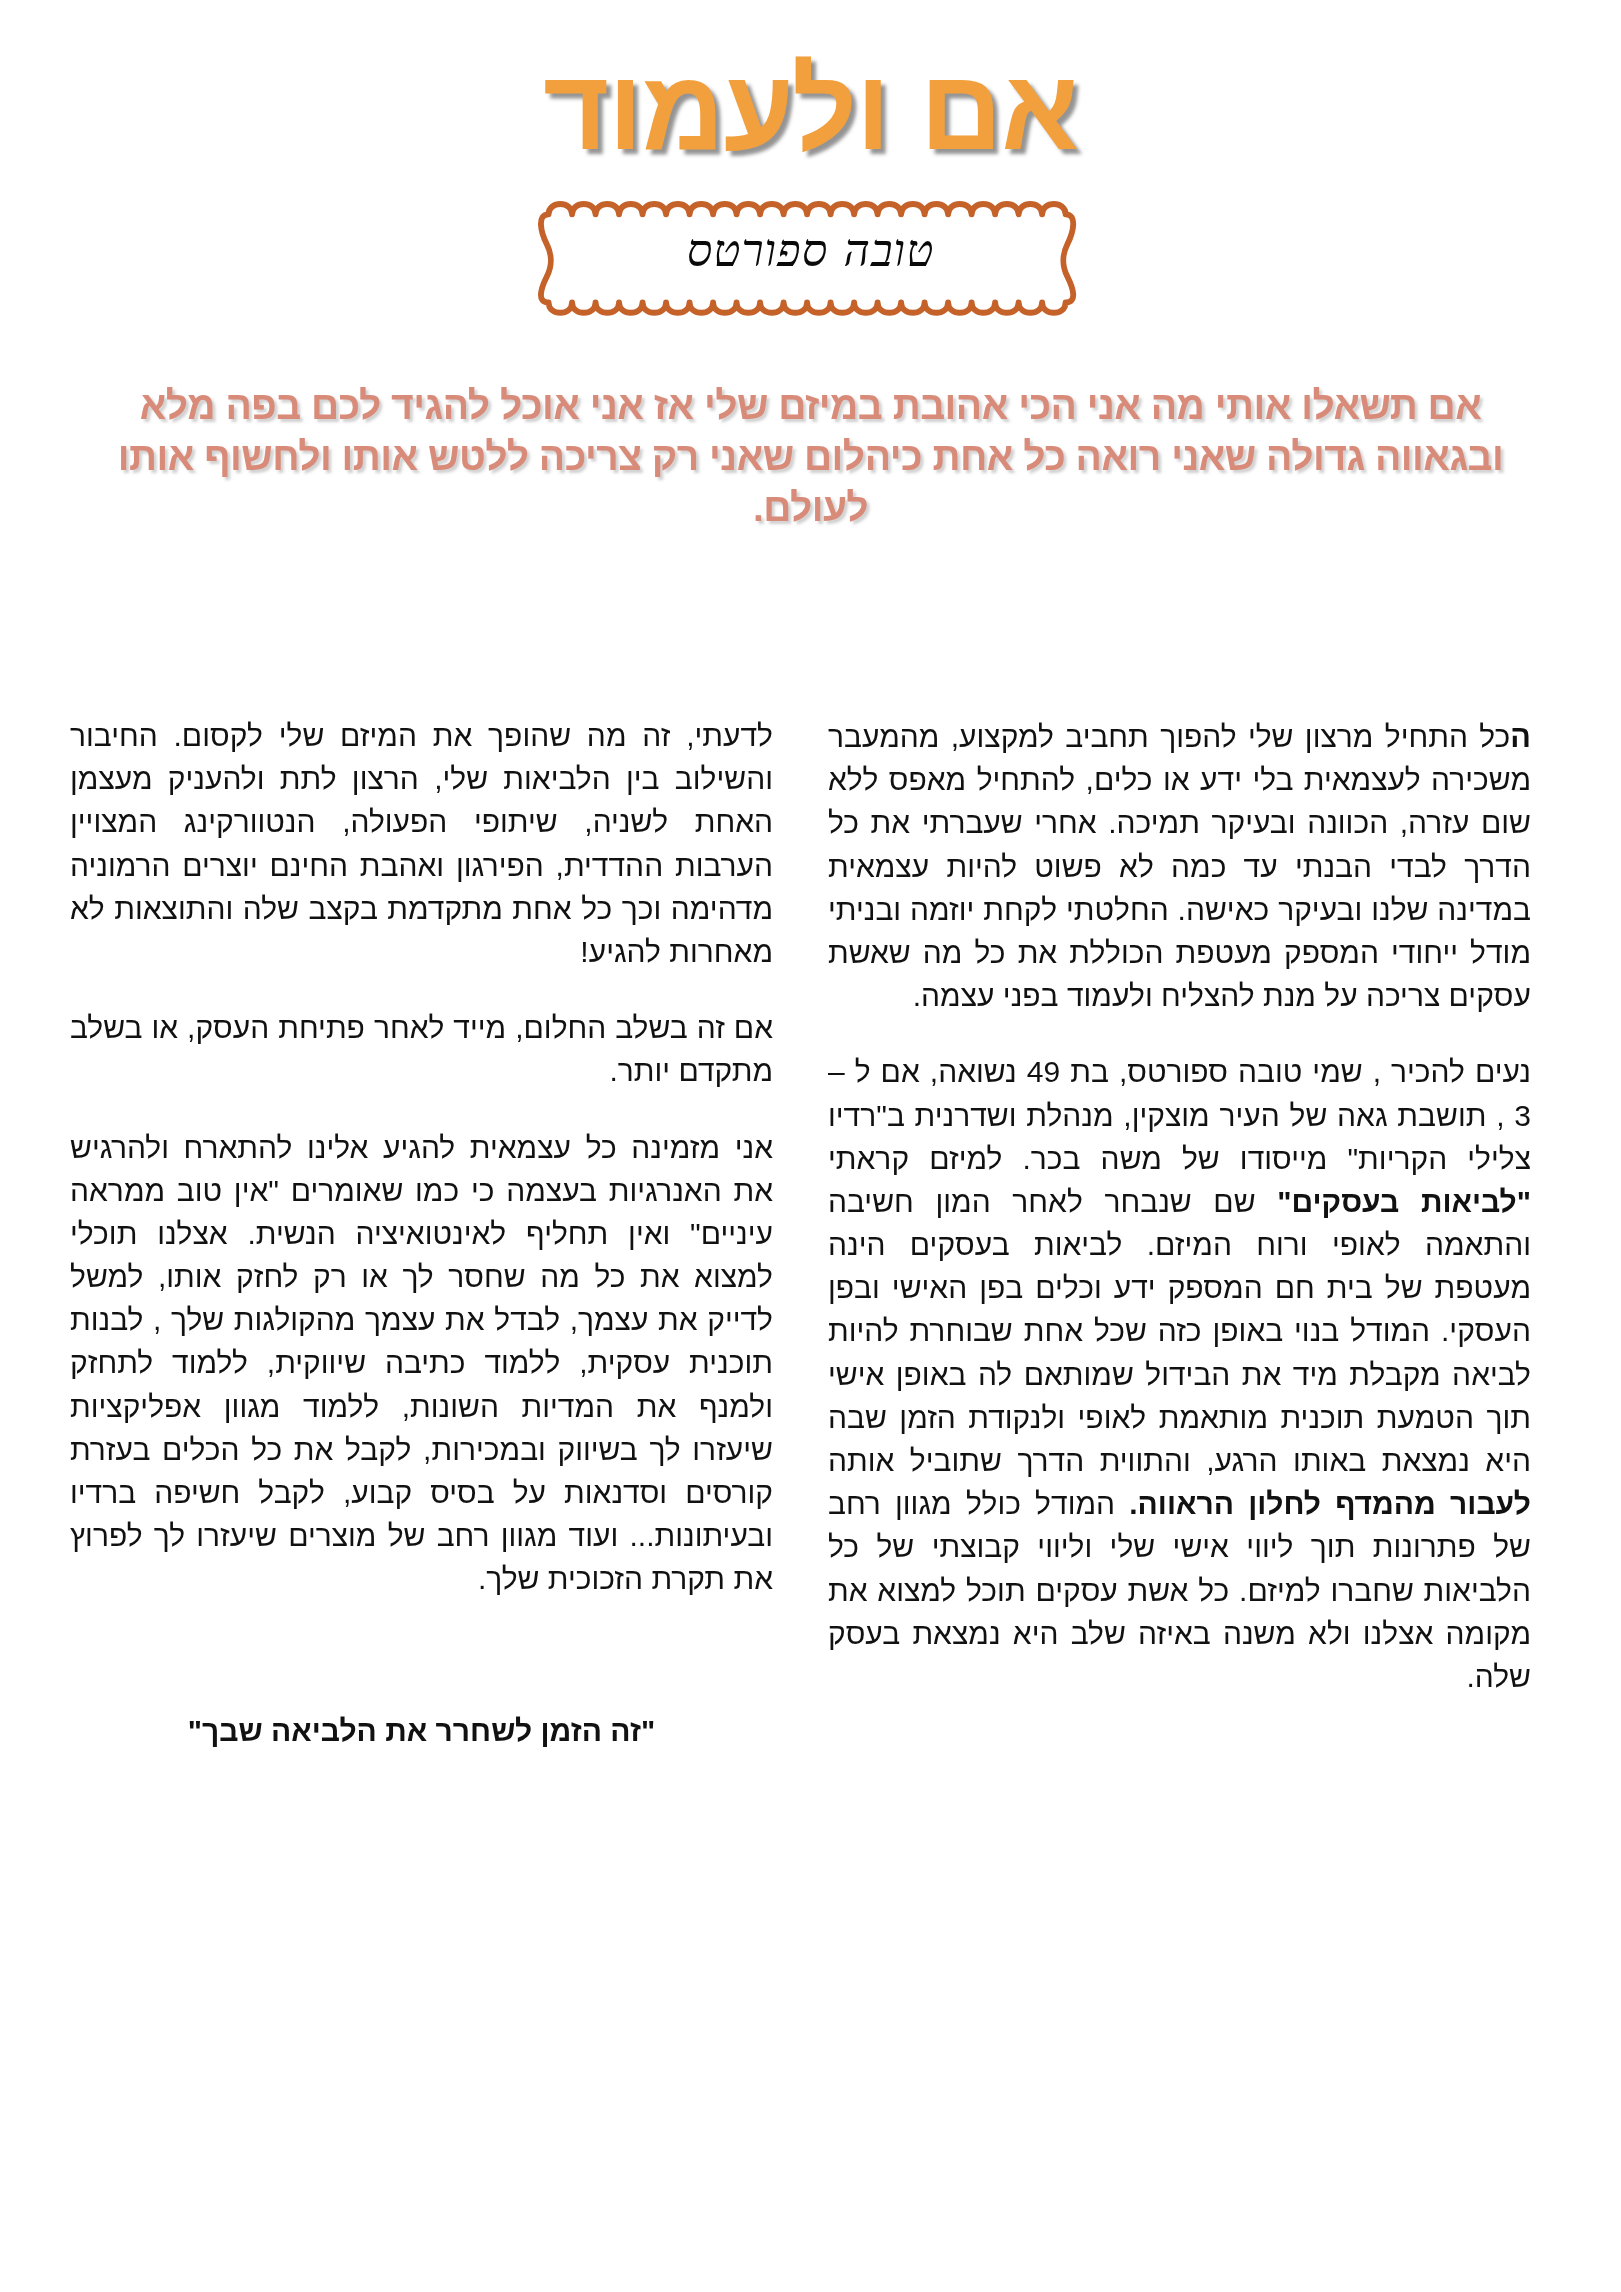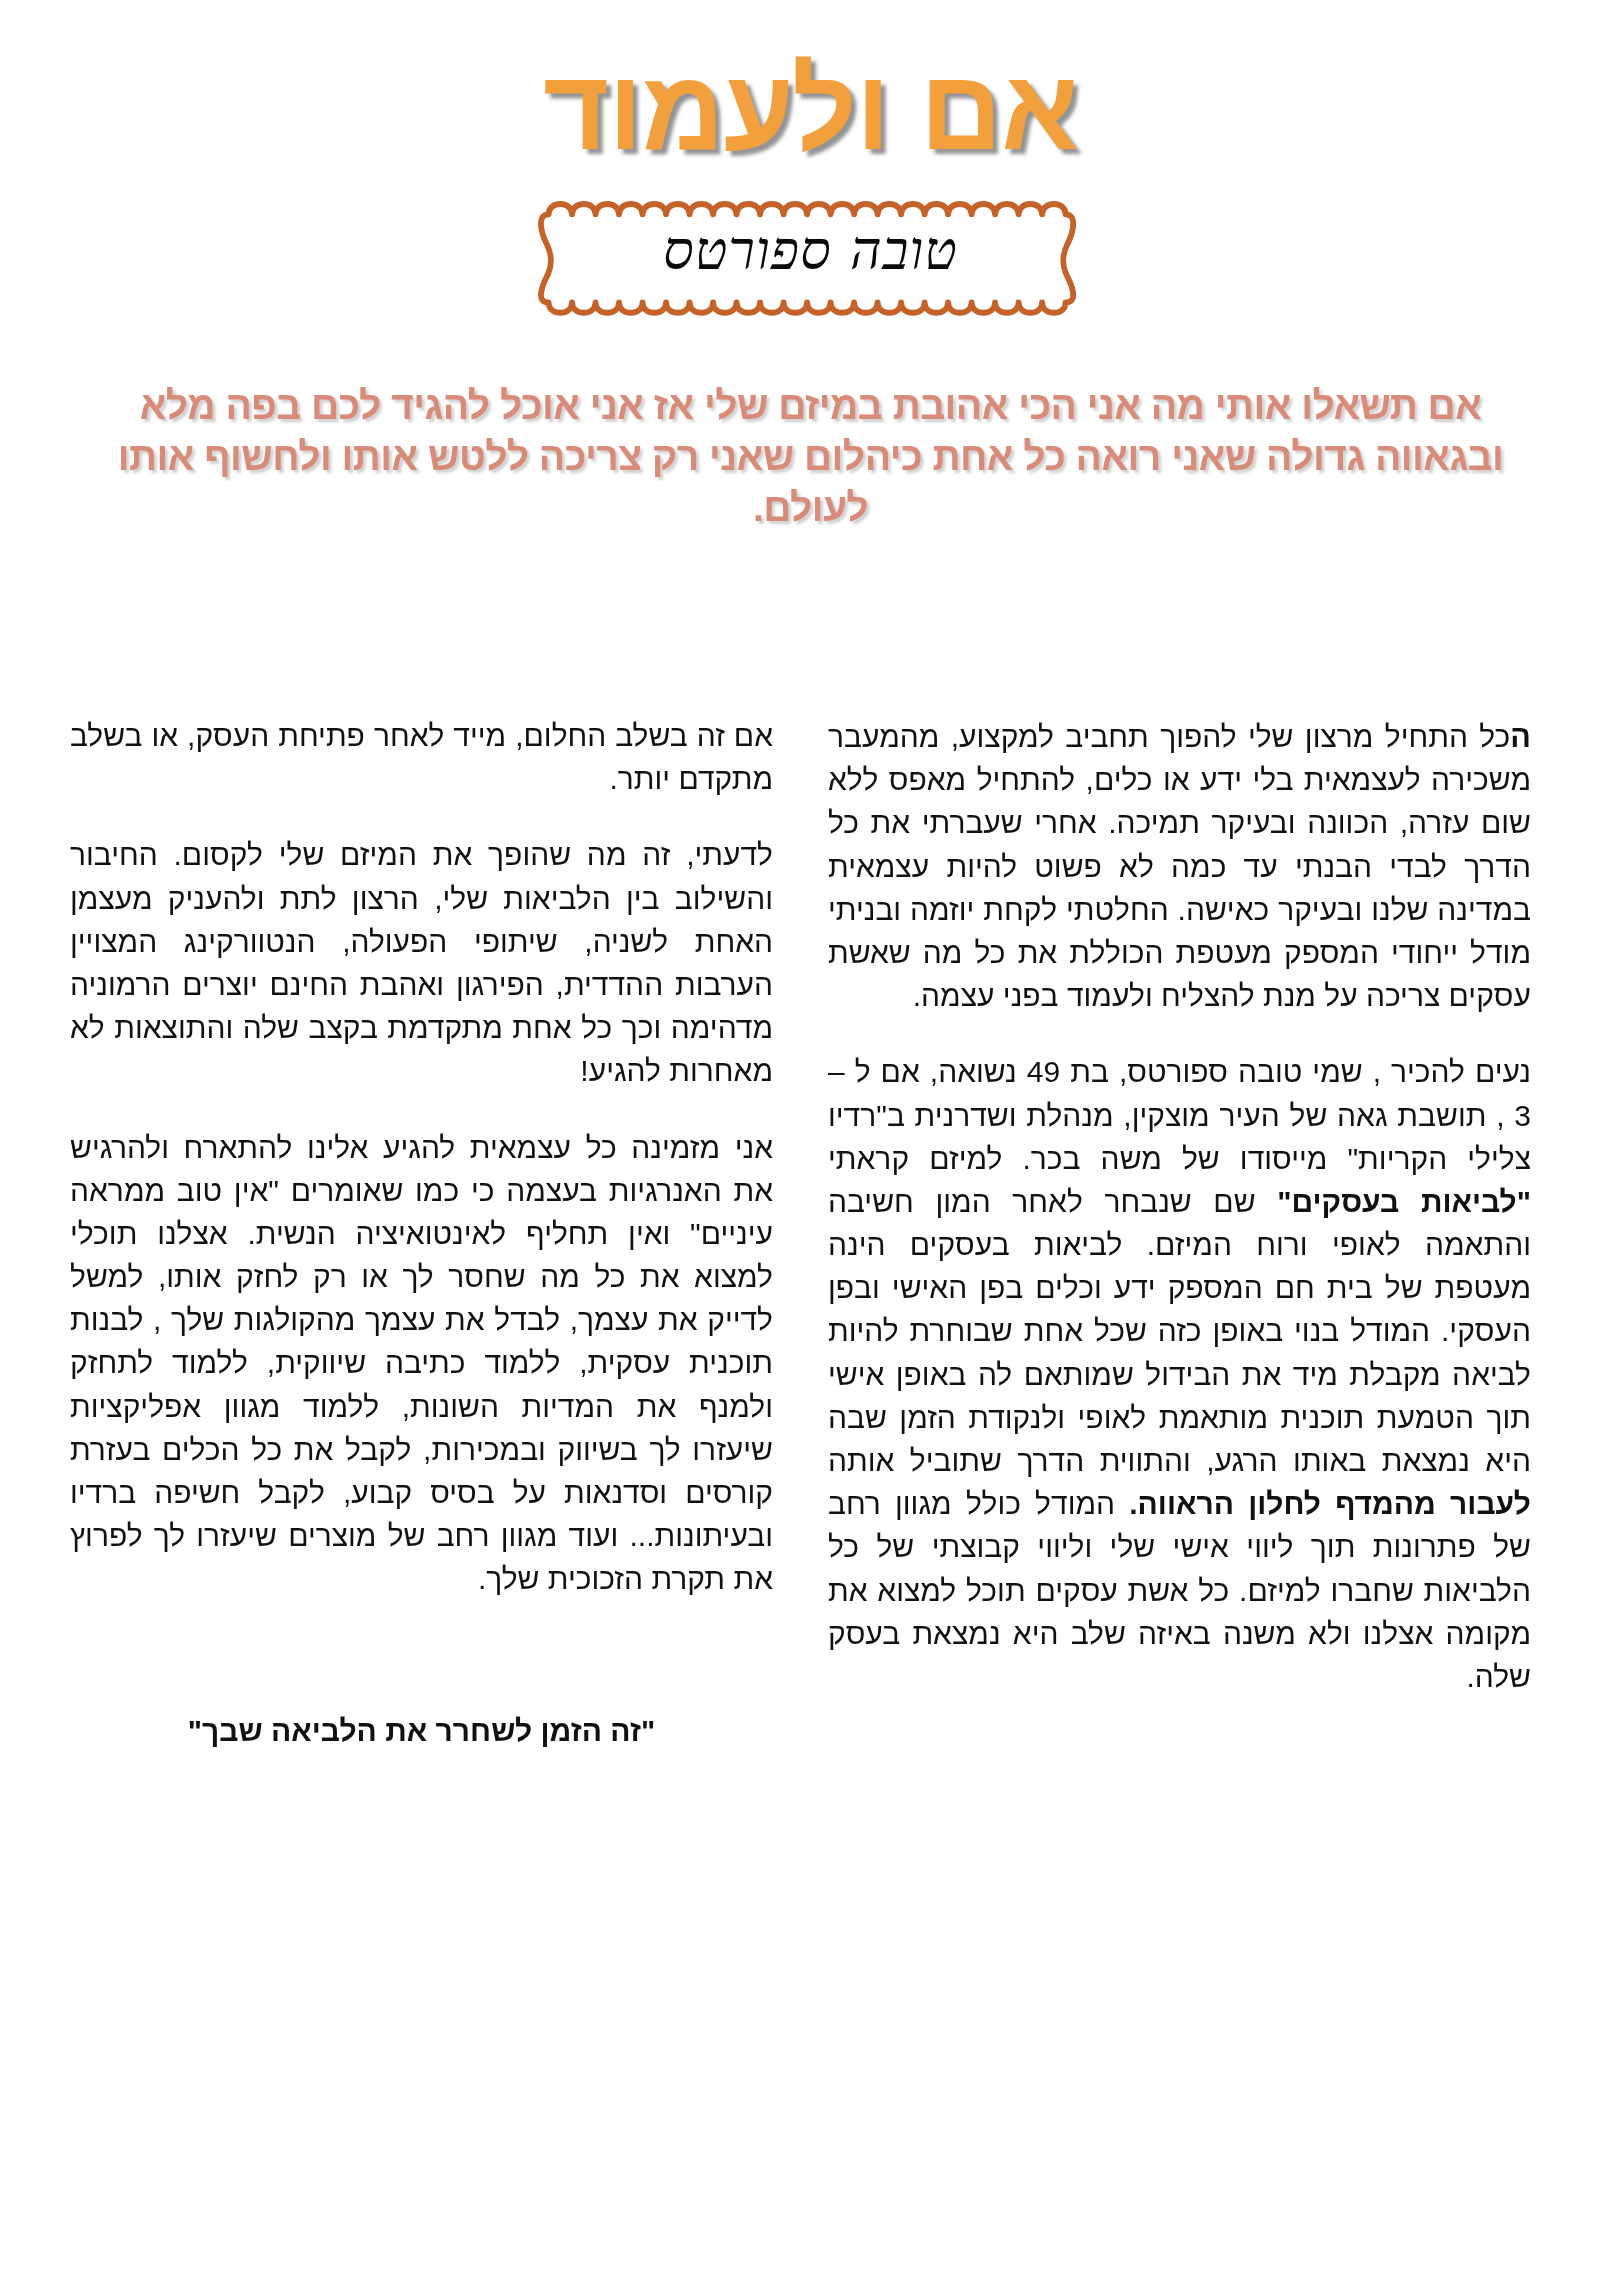--- a/index.html
+++ b/index.html
@@ -61,21 +61,21 @@
   }
   .badge-name {
     position: absolute;
     inset: 0;
     display: flex;
     align-items: center;
     justify-content: center;
     font-family: "DejaVu Serif", serif;
     font-style: italic;
     font-weight: 400;
-    font-size: 54px;
+    font-size: 45px;
     color: #0a0a0a;
     letter-spacing: 1px;
     padding-bottom: 7.8px;
     box-sizing: border-box;
   }
 
   
   .standfirst {
     margin: 53px auto 0 auto;
     width: 1392px;
@@ -202,23 +202,23 @@
 
   <div class="columns">
 
     <div class="col">
       <p class="dropcap-line">הכל התחיל מרצון שלי להפוך תחביב למקצוע, מהמעבר משכירה לעצמאית בלי ידע או כלים, להתחיל מאפס ללא שום עזרה, הכוונה ובעיקר תמיכה. אחרי שעברתי את כל הדרך לבדי הבנתי עד כמה לא פשוט להיות עצמאית במדינה שלנו ובעיקר כאישה. החלטתי לקחת יוזמה ובניתי מודל ייחודי המספק מעטפת הכוללת את כל מה שאשת עסקים צריכה על מנת להצליח ולעמוד בפני עצמה.</p>
 
       <p><span>נעים להכיר , שמי טובה ספורטס, בת 49 נשואה, אם ל – 3 , תושבת גאה של העיר מוצקין, מנהלת ושדרנית ב"רדיו צלילי הקריות" מייסודו של משה בכר. למיזם קראתי </span><b>"לביאות בעסקים"</b><span> שם שנבחר לאחר המון חשיבה והתאמה לאופי ורוח המיזם. לביאות בעסקים הינה מעטפת של בית חם המספק ידע וכלים בפן האישי ובפן העסקי. המודל בנוי באופן כזה שכל אחת שבוחרת להיות לביאה מקבלת מיד את הבידול שמותאם לה באופן אישי תוך הטמעת תוכנית מותאמת לאופי ולנקודת הזמן שבה היא נמצאת באותו הרגע, והתווית הדרך שתוביל אותה </span><b>לעבור מהמדף לחלון הראווה.</b><span> המודל כולל מגוון רחב של פתרונות תוך ליווי אישי שלי וליווי קבוצתי של כל הלביאות שחברו למיזם. כל אשת עסקים תוכל למצוא את מקומה אצלנו ולא משנה באיזה שלב היא נמצאת בעסק שלה.</span></p>
     </div>
 
     <div class="col">
+      <p>לדעתי, זה מה שהופך את המיזם שלי לקסום. החיבור והשילוב בין הלביאות שלי, הרצון לתת ולהעניק מעצמן האחת לשניה, שיתופי הפעולה, הנטוורקינג המצויין הערבות ההדדית, הפירגון ואהבת החינם יוצרים הרמוניה מדהימה וכך כל אחת מתקדמת בקצב שלה והתוצאות לא מאחרות להגיע!</p>
+
       <p>אם זה בשלב החלום, מייד לאחר פתיחת העסק, או בשלב מתקדם יותר.</p>
-
-      <p>לדעתי, זה מה שהופך את המיזם שלי לקסום. החיבור והשילוב בין הלביאות שלי, הרצון לתת ולהעניק מעצמן האחת לשניה, שיתופי הפעולה, הנטוורקינג המצויין הערבות ההדדית, הפירגון ואהבת החינם יוצרים הרמוניה מדהימה וכך כל אחת מתקדמת בקצב שלה והתוצאות לא מאחרות להגיע!</p>
 
       <p>אני מזמינה כל עצמאית להגיע אלינו להתארח ולהרגיש את האנרגיות בעצמה כי כמו שאומרים "אין טוב ממראה עיניים" ואין תחליף לאינטואיציה הנשית. אצלנו תוכלי למצוא את כל מה שחסר לך או רק לחזק אותו, למשל לדייק את עצמך, לבדל את עצמך מהקולגות שלך , לבנות תוכנית עסקית, ללמוד כתיבה שיווקית, ללמוד לתחזק ולמנף את המדיות השונות, ללמוד מגוון אפליקציות שיעזרו לך בשיווק ובמכירות, לקבל את כל הכלים בעזרת קורסים וסדנאות על בסיס קבוע, לקבל חשיפה ברדיו ובעיתונות... ועוד מגוון רחב של מוצרים שיעזרו לך לפרוץ את תקרת הזכוכית שלך.</p>
 
       <p class="pullquote">"זה הזמן לשחרר את הלביאה שבך"</p>
     </div>
 
   </div>
 </div>
 
 

